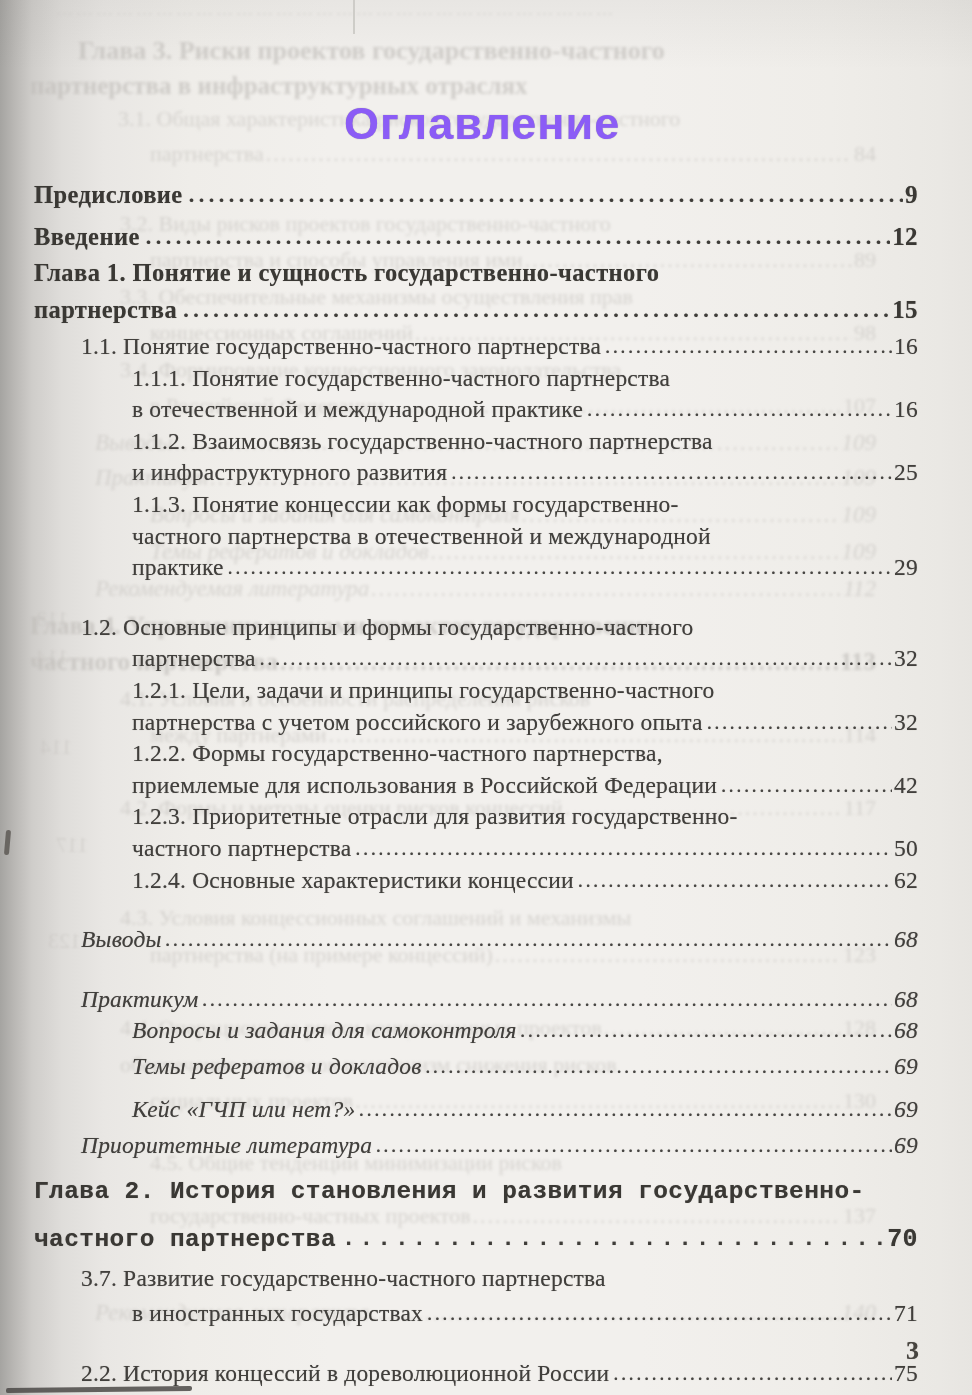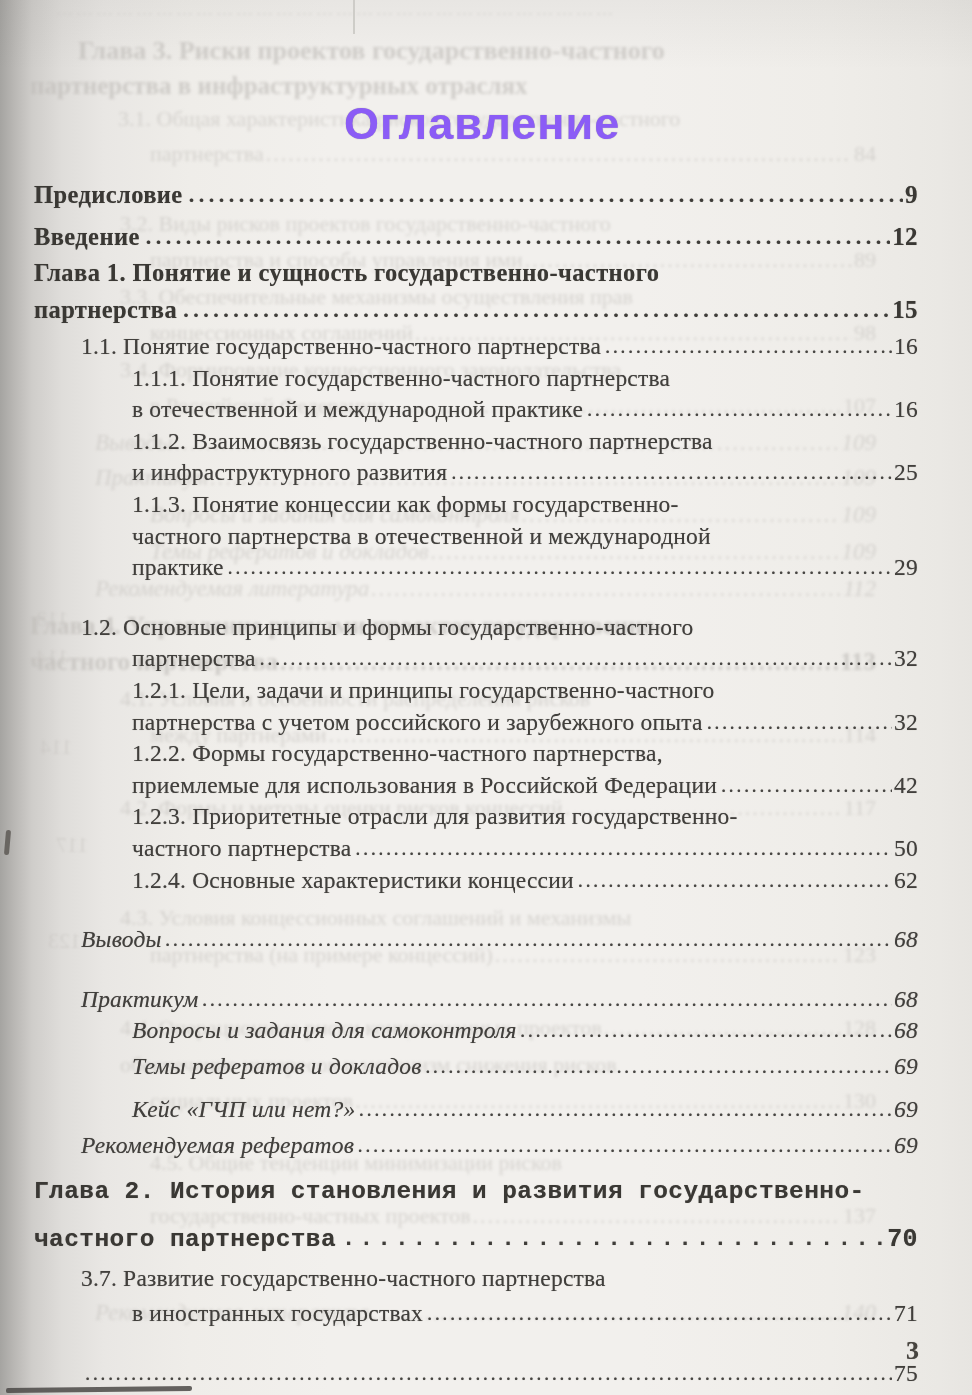--- a/index.html
+++ b/index.html
@@ -355,41 +355,42 @@
       <span class="t">Темы рефератов и докладов</span>
       <span class="dots"></span>
       <span class="pg">69</span>
     </div>
     <div class="toc-line s-italic lvl-2 e16">
       <span class="t">Кейс «ГЧП или нет?»</span>
       <span class="dots"></span>
       <span class="pg">69</span>
     </div>
     <div class="toc-line s-italic lvl-1 e17">
-      <span class="t">Рекомендуемая рефератов</span>
+      <span class="t">Приоритетные литература</span>
       <span class="dots"></span>
       <span class="pg">69</span>
     </div>
     <div class="toc-line s-bold lvl-0 e18">
       <span class="t">Глава 2. История становления и развития государственно-</span>
     </div>
     <div class="toc-line s-bold lvl-0 e18">
       <span class="t">частного партнерства</span>
       <span class="dots"></span>
       <span class="pg">70</span>
     </div>
     <div class="toc-line s-regular lvl-1 e19">
       <span class="t">3.7. Развитие государственно-частного партнерства</span>
     </div>
     <div class="toc-line s-regular lvl-2 e19">
       <span class="t">в иностранных государствах</span>
       <span class="dots"></span>
       <span class="pg">71</span>
     </div>
     <div class="toc-line s-regular lvl-1 e20">
+      <span class="t">2.2. История концессий в дореволюционной России</span>
       <span class="dots"></span>
       <span class="pg">75</span>
     </div>
     <div class="toc-line s-regular lvl-1 e21">
       <span class="t">2.3. История концессий в СССР</span>
       <span class="dots"></span>
       <span class="pg">36</span>
     </div>
     <div class="toc-line s-italic lvl-1 e22">
       <span class="t">Выводы</span>

